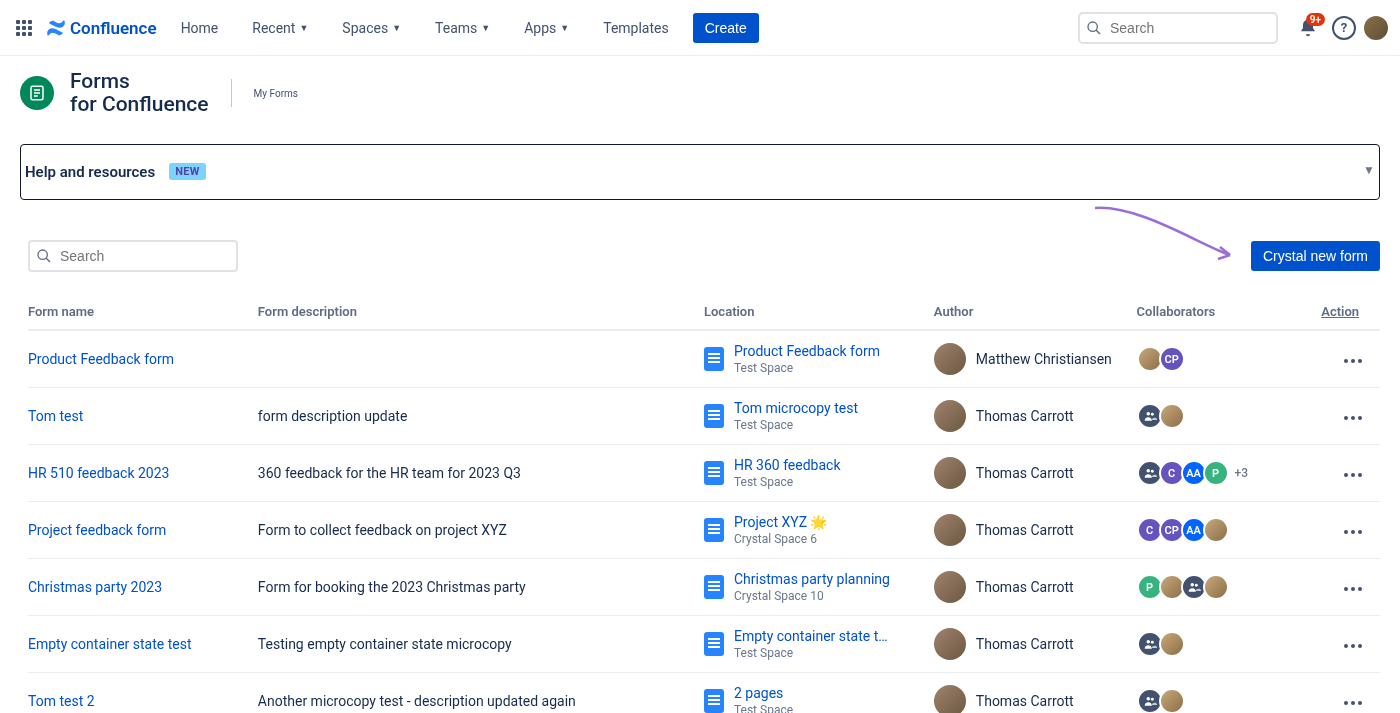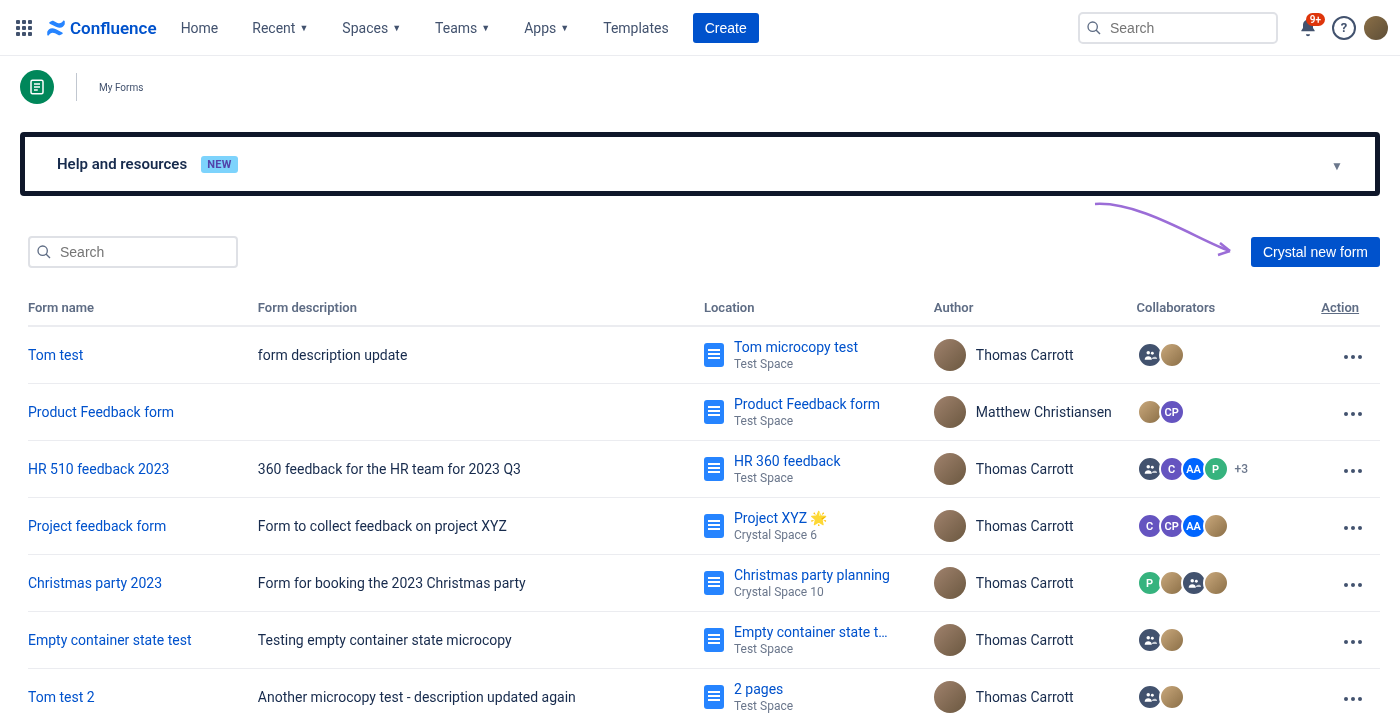--- a/index.html
+++ b/index.html
@@ -95,24 +95,24 @@
       width: 34px; height: 34px; border-radius: 50%;
       background: #00875A; display: flex; align-items: center; justify-content: center;
     }
     .app-title { font-size: 21px; font-weight: 500; line-height: 1.1; }
     .vbar { width: 1px; height: 28px; background: #c1c7d0; margin: 0 6px; }
     .breadcrumb-link { color: #42526E; font-size: 10px; cursor: pointer; }
 
     
     .help-panel {
       margin: 18px 20px 0 20px;
-      border: 5px solid #0f172a;
+      border: 1px solid #0f172a;
       border-radius: 4px;
-      padding: 18px 32px;
-      display: flex; align-items: flex-end; gap: 14px;
+      padding: 18px 4px;
+      display: flex; align-items: flex-start; gap: 14px;
       cursor: pointer;
     }
     .help-panel .label { font-weight: 600; font-size: 15px; }
     .new-lozenge {
       background: #7dd3fc; color: #5243AA;
       font-size: 11px; font-weight: 700; padding: 2px 6px;
       border-radius: 3px; letter-spacing: 0.3px;
     }
     .help-panel .chev-right { margin-left: auto; color: #6B778C; font-size: 12px; }
 
@@ -277,20 +277,24 @@
   </div>
 </div>
 
 <div class="page-header">
   <div class="app-logo">
     <svg width="18" height="18" viewBox="0 0 24 24" fill="none" stroke="#fff" stroke-width="2">
       <rect x="4" y="3" width="16" height="18" rx="2"></rect>
       <path d="M8 8h8M8 12h8M8 16h5"></path>
     </svg>
   </div>
+  <div class="app-title">
+    <div>Forms</div>
+    <div>for Confluence</div>
+  </div>
   <div class="vbar"></div>
   <div class="breadcrumb-link">My Forms</div>
 </div>
 
 <div class="help-panel">
   <span class="label">Help and resources</span>
   <span class="new-lozenge">NEW</span>
   <span class="chev-right">▼</span>
 </div>
 
@@ -316,20 +320,50 @@
         <th style="width:17%">Form name</th>
         <th style="width:33%">Form description</th>
         <th style="width:17%">Location</th>
         <th style="width:15%">Author</th>
         <th style="width:13%">Collaborators</th>
         <th style="width:5%">Action</th>
       </tr>
     </thead>
     <tbody id="table-body">
         <tr>
+          <td><span class="form-link">Product Feedback form</span></td>
+          <td class="desc-cell"></td>
+          <td>
+            <div class="loc-cell">
+              <div class="page-icon"></div>
+              <div class="loc-text">
+                <div class="loc-title">Product Feedback form</div>
+                <div class="loc-space">Test Space</div>
+              </div>
+            </div>
+          </td>
+          <td>
+            <div class="author-cell">
+              <div class="author-avatar"></div>
+              <span>Matthew Christiansen</span>
+            </div>
+          </td>
+          <td>
+            <div class="collab-cell">
+              <div class="collab-av photo-av"></div>
+              <div class="collab-av" style="background: rgb(101, 84, 192);">CP</div>
+            </div>
+          </td>
+          <td><div class="action-dots">
+              <span></span>
+              <span></span>
+              <span></span>
+            </div></td>
+        </tr>
+        <tr>
           <td><span class="form-link">Tom test</span></td>
           <td class="desc-cell">form description update</td>
           <td>
             <div class="loc-cell">
               <div class="page-icon"></div>
               <div class="loc-text">
                 <div class="loc-title">Tom microcopy test</div>
                 <div class="loc-space">Test Space</div>
               </div>
             </div>
@@ -353,50 +387,20 @@
               <div class="collab-av photo-av"></div>
             </div>
           </td>
           <td><div class="action-dots">
               <span></span>
               <span></span>
               <span></span>
             </div></td>
         </tr>
         <tr>
-          <td><span class="form-link">Product Feedback form</span></td>
-          <td class="desc-cell"></td>
-          <td>
-            <div class="loc-cell">
-              <div class="page-icon"></div>
-              <div class="loc-text">
-                <div class="loc-title">Product Feedback form</div>
-                <div class="loc-space">Test Space</div>
-              </div>
-            </div>
-          </td>
-          <td>
-            <div class="author-cell">
-              <div class="author-avatar"></div>
-              <span>Matthew Christiansen</span>
-            </div>
-          </td>
-          <td>
-            <div class="collab-cell">
-              <div class="collab-av photo-av"></div>
-              <div class="collab-av" style="background: rgb(101, 84, 192);">CP</div>
-            </div>
-          </td>
-          <td><div class="action-dots">
-              <span></span>
-              <span></span>
-              <span></span>
-            </div></td>
-        </tr>
-        <tr>
           <td><span class="form-link">HR 510 feedback 2023</span></td>
           <td class="desc-cell">360 feedback for the HR team for 2023 Q3</td>
           <td>
             <div class="loc-cell">
               <div class="page-icon"></div>
               <div class="loc-text">
                 <div class="loc-title">HR 360 feedback</div>
                 <div class="loc-space">Test Space</div>
               </div>
             </div>

